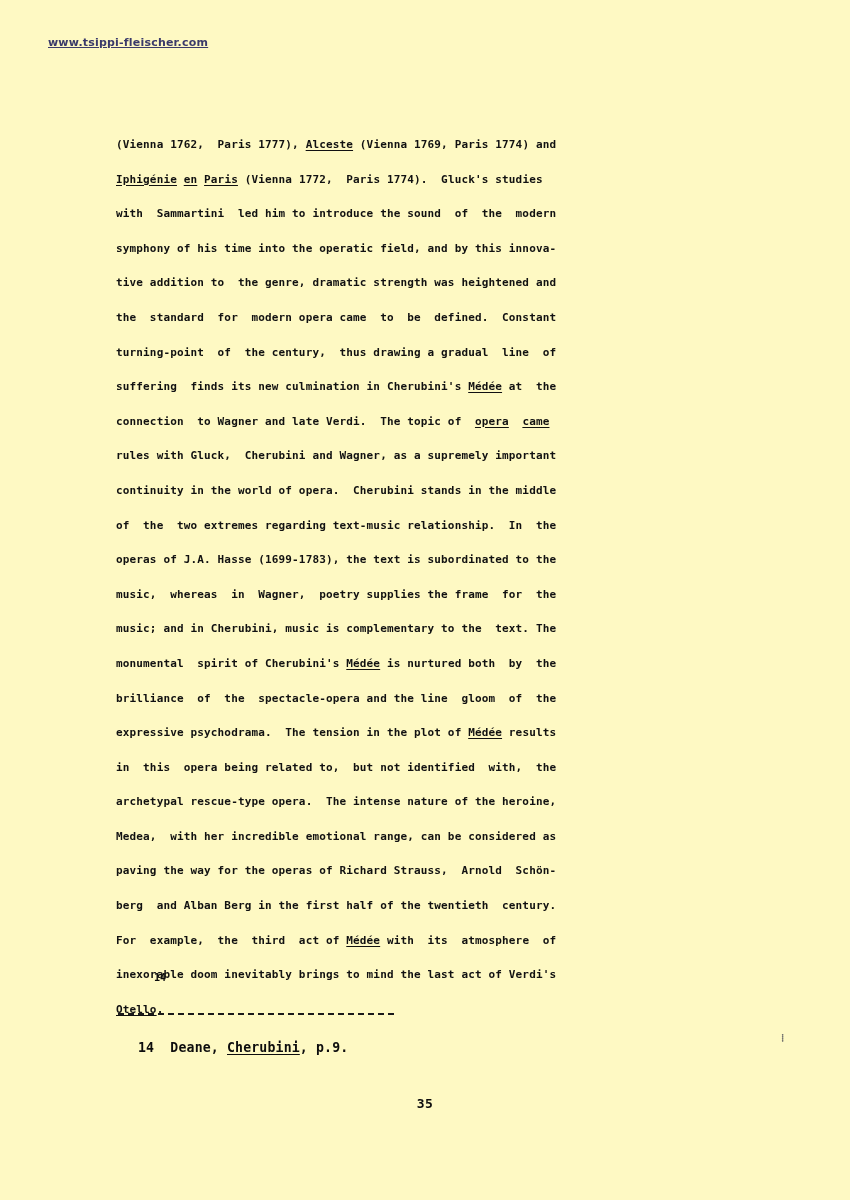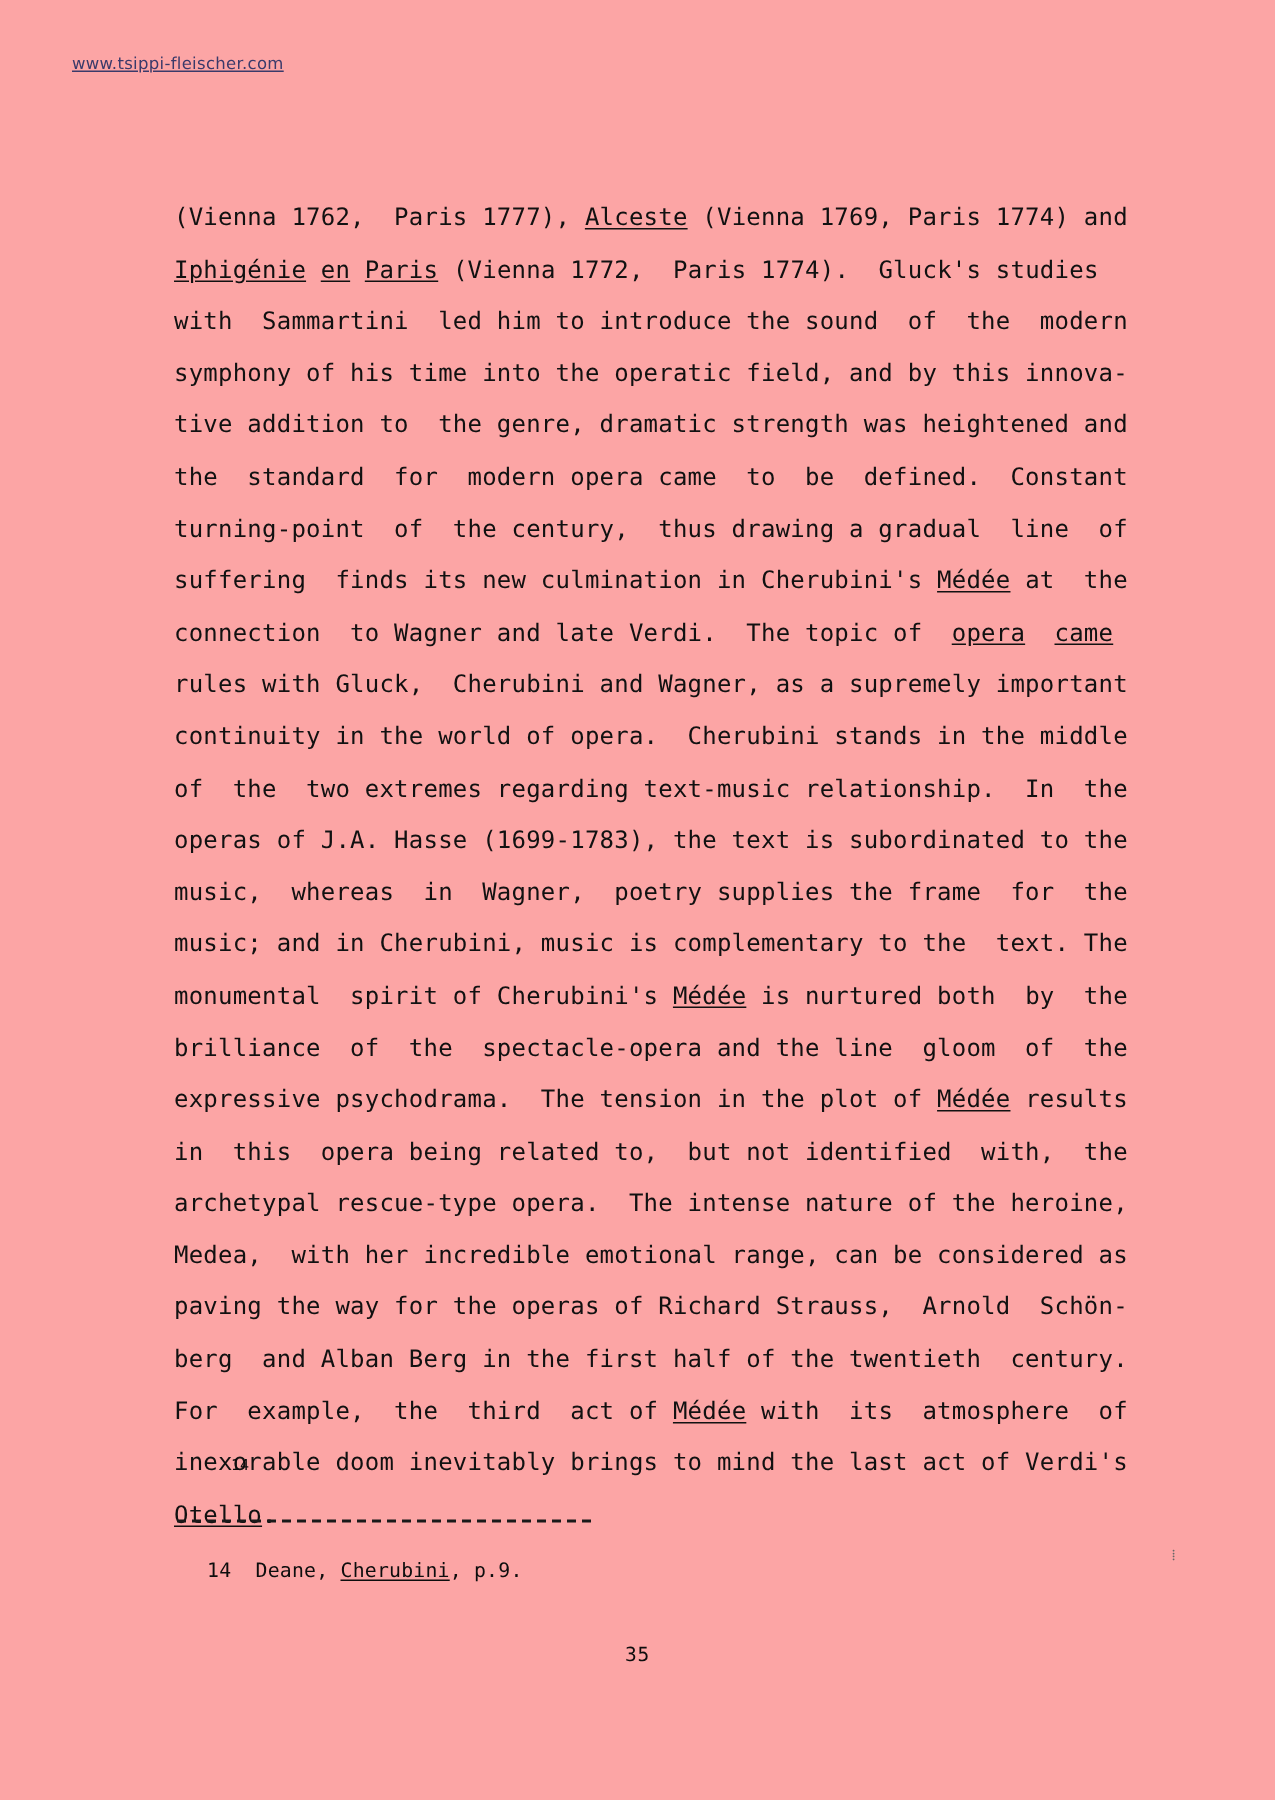--- a/index.html
+++ b/index.html
@@ -11,40 +11,41 @@
     width: 850px;
     height: 1200px;
     position: relative;
     font-family: "DejaVu Sans Mono", monospace;
     color: #0d0d0d;
     overflow: hidden;
   }
   .page {
     position: absolute;
     inset: 0;
-    background: #fca5a5;
+    background: #fef9c3;
+    font-weight: bold;
   }
   .url-header {
     position: absolute;
     top: 36px;
     left: 48px;
     font-family: "DejaVu Sans", sans-serif;
     font-size: 11px;
     color: #3a3a6a;
     text-decoration: underline;
     letter-spacing: 0.2px;
   }
   .body-block {
     position: absolute;
     top: 128px;
     left: 116px;
     width: 670px;
   }
   .body-line {
-    font-size: 16px;
+    font-size: 11px;
     line-height: 34.6px;
     letter-spacing: 0.15px;
     white-space: pre;
     color: #111;
   }
   .u {
     text-decoration: underline;
     text-underline-offset: 2px;
   }
   .footnote-rule {

